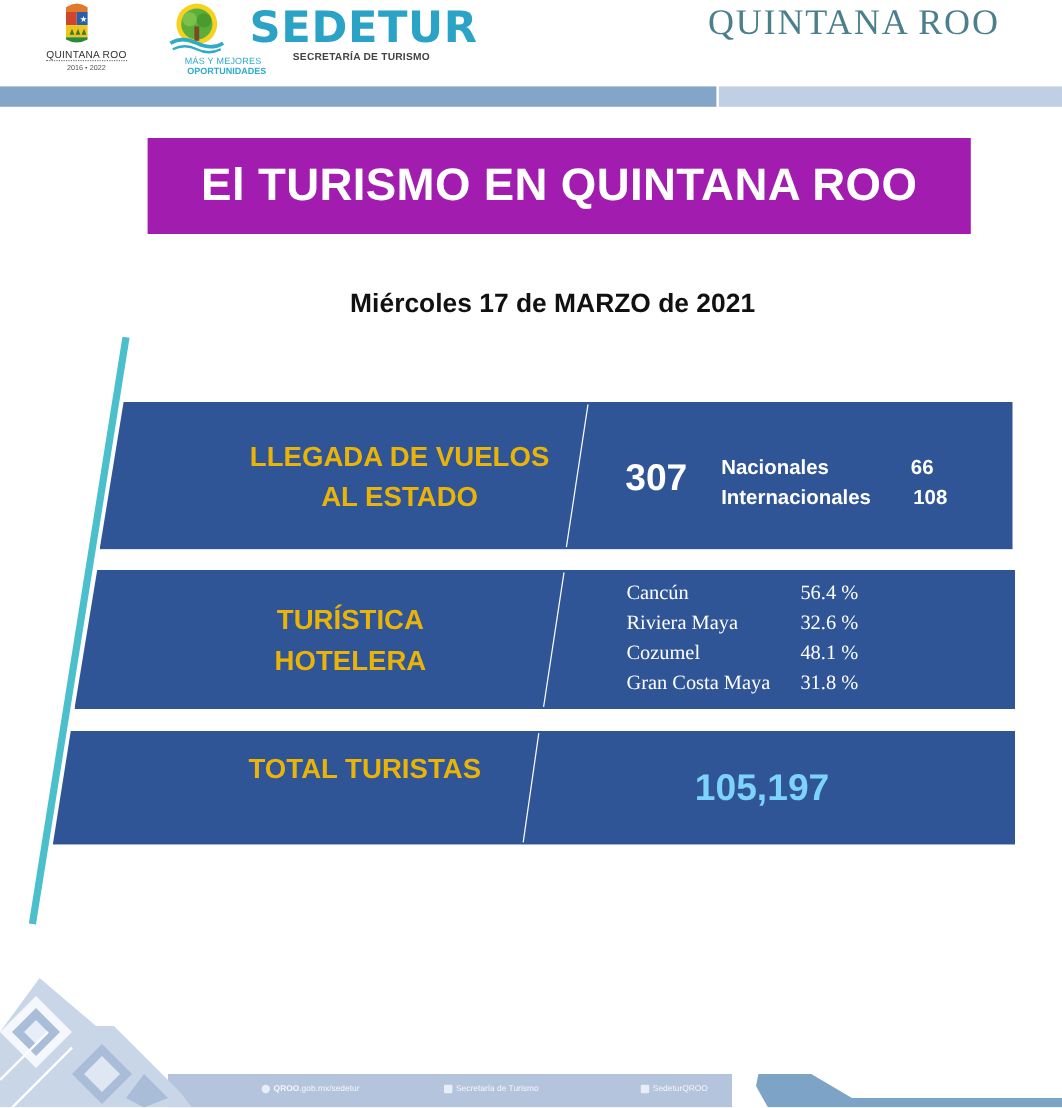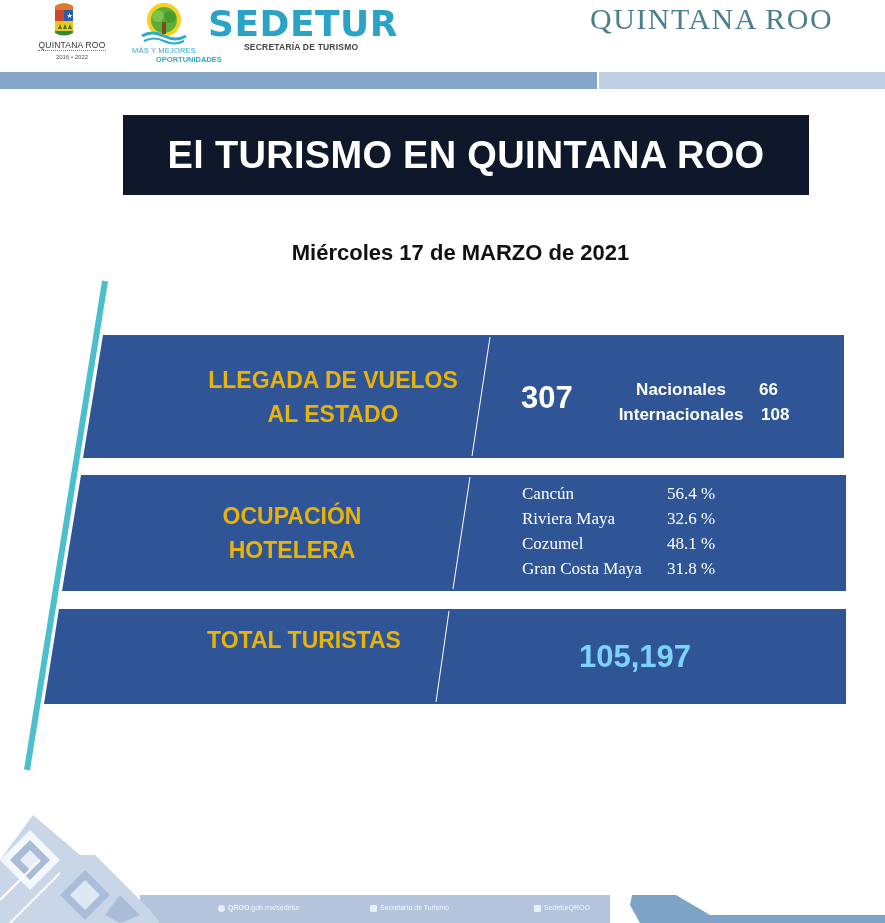--- a/index.html
+++ b/index.html
@@ -7,36 +7,36 @@
     body { position: relative; font-family: "Liberation Sans", "DejaVu Sans", sans-serif; }
 
     
     .logo-qroo { position: absolute; left: 34px; top: 0; width: 50px; height: 66px; text-align: center; }
     .shield { position: absolute; left: 18px; top: 2px; width: 24px; height: 36px; }
     .logo-qroo .name { position: absolute; left: 0; top: 40px; width: 76px; font-size: 8.5px; color: #333; letter-spacing: 0.2px; text-align: center; }
     .logo-qroo .sub { position: absolute; left: 4px; top: 50px; width: 68px; height: 2px; border-top: 1px dotted #777; }
     .logo-qroo .years { position: absolute; left: 0; top: 54px; width: 76px; font-size: 6px; color: #555; text-align: center; }
 
     .logo-mas { position: absolute; left: 128px; top: 2px; width: 72px; height: 62px; }
-    .logo-mas .line1 { position: absolute; left: 4px; top: 44px; width: 72px; font-size: 7.5px; color: #2eaacb; text-align: left; letter-spacing: 0.2px; }
+    .logo-mas .line1 { position: absolute; left: 18px; top: 44px; width: 72px; font-size: 7.5px; color: #2eaacb; text-align: right; letter-spacing: 0.2px; }
     .logo-mas .line2 { position: absolute; left: 0; top: 53px; width: 72px; font-size: 7.5px; font-weight: bold; color: #2eaacb; text-align: left; margin-left: 28px; }
 
     .logo-sedetur { position: absolute; left: 208px; top: 4px; width: 168px; height: 50px; }
     .logo-sedetur .big { position: absolute; left: 0; top: 0; font-size: 36px; font-weight: bold; color: #2ba3c6; letter-spacing: 0.5px; line-height: 40px; font-family: "DejaVu Sans", sans-serif; }
     .logo-sedetur .small { position: absolute; left: 36px; top: 38px; font-size: 8.5px; font-weight: bold; color: #444; letter-spacing: 0.2px; }
 
     .logo-cpt { position: absolute; left: 576px; top: 2px; width: 285px; height: 52px; }
     .logo-cpt .big { position: absolute; left: 14px; top: 0; font-family: "Liberation Serif", "DejaVu Serif", serif; font-size: 30px; color: #4b7f8c; letter-spacing: 1.5px; line-height: 34px; }
     .logo-cpt .small { position: absolute; left: 0; top: 34px; font-family: "Liberation Serif", "DejaVu Serif", serif; font-size: 13px; color: #444; letter-spacing: 1.8px; }
 
     .header-bar-dark { position: absolute; left: 0; top: 72px; width: 597px; height: 17px; background: #83a6c8; }
     .header-bar-light { position: absolute; left: 599px; top: 72px; width: 286px; height: 17px; background: #c0cfe3; }
 
     
-    .title-box { position: absolute; left: 123px; top: 115px; width: 686px; height: 80px; background: #0f172a; display: flex; align-items: center; justify-content: center; }
+    .title-box { position: absolute; left: 123px; top: 115px; width: 686px; height: 80px; background: #a21caf; display: flex; align-items: center; justify-content: center; }
     .title-box span { color: #ffffff; font-size: 38px; font-weight: bold; letter-spacing: 0.3px; }
 
     .date { position: absolute; left: 0; top: 240px; width: 922px; text-align: center; font-size: 22px; font-weight: bold; color: #111; }
 
     
     .diag-line { position: absolute; left: 0; top: 0; width: 885px; height: 923px; pointer-events: none; }
 
     
     .panel { position: absolute; background: #2f5597; color: #fff; }
     .panel-1 { top: 335px; height: 123px; left: 83px; width: 761px; clip-path: polygon(20px 0, 100% 0, 100% 100%, 0 100%); }
@@ -44,21 +44,21 @@
     .panel-3 { top: 609px; height: 95px; left: 44px; width: 802px; clip-path: polygon(15px 0, 100% 0, 100% 100%, 0 100%); }
 
     .label-block { position: absolute; text-align: center; font-weight: bold; font-size: 23px; line-height: 34px; color: #eab308; }
     .panel-1 .label-block { left: 100px; top: 28px; width: 300px; }
     .panel-2 .label-block { left: 80px; top: 24px; width: 300px; }
     .panel-3 .label-block { left: 110px; top: 14px; width: 300px; }
     .underline { text-decoration: underline; text-underline-offset: 3px; text-decoration-thickness: 2px; }
 
     .flights-total { position: absolute; left: 438px; top: 45px; font-size: 31px; font-weight: bold; color: #fff; }
     .flight-row { position: absolute; left: 518px; font-size: 17px; font-weight: bold; color: #fff; }
-    .flight-row .lbl { display: inline-block; width: 160px; text-align: center; }
+    .flight-row .lbl { display: inline-block; width: 160px; }
     .flight-row-1 { top: 45px; }
     .flight-row-1 .val { margin-left: -2px; }
     .flight-row-2 { top: 70px; }
 
     .hotel-row { position: absolute; left: 460px; font-size: 17px; color: #ffffff; font-family: Liberation Serif, serif; }
     .hotel-row .lbl { display: inline-block; width: 145px; }
     .hotel-row-0 { top: 9px; }
     .hotel-row-1 { top: 34px; }
     .hotel-row-2 { top: 59px; }
     .hotel-row-3 { top: 84px; }
@@ -133,21 +133,21 @@
   <div class="flight-row flight-row-1">
     <span class="lbl">Nacionales</span><span class="val">66</span>
   </div>
   <div class="flight-row flight-row-2">
     <span class="lbl">Internacionales</span><span class="val">108</span>
   </div>
 </div>
 
 <div class="panel panel-2">
   <div class="label-block">
-    <div>OCUPACIÓN</div>
+    <div>TURÍSTICA</div>
     <div>HOTELERA</div>
   </div>
   <div class="hotel-row hotel-row-0">
     <span class="lbl">Cancún</span><span>56.4 %</span>
   </div>
   <div class="hotel-row hotel-row-1">
     <span class="lbl">Riviera Maya</span><span>32.6 %</span>
   </div>
   <div class="hotel-row hotel-row-2">
     <span class="lbl">Cozumel</span><span>48.1 %</span>

